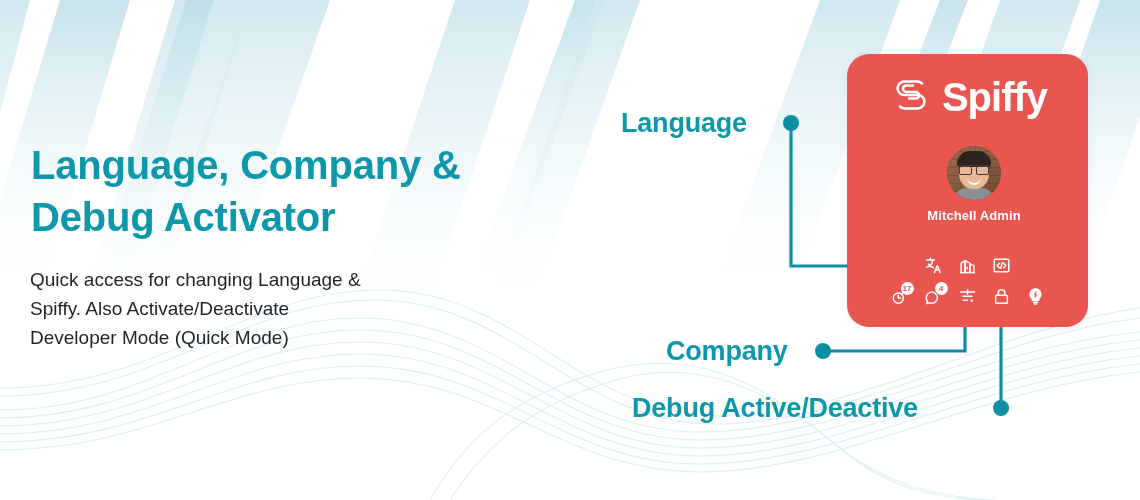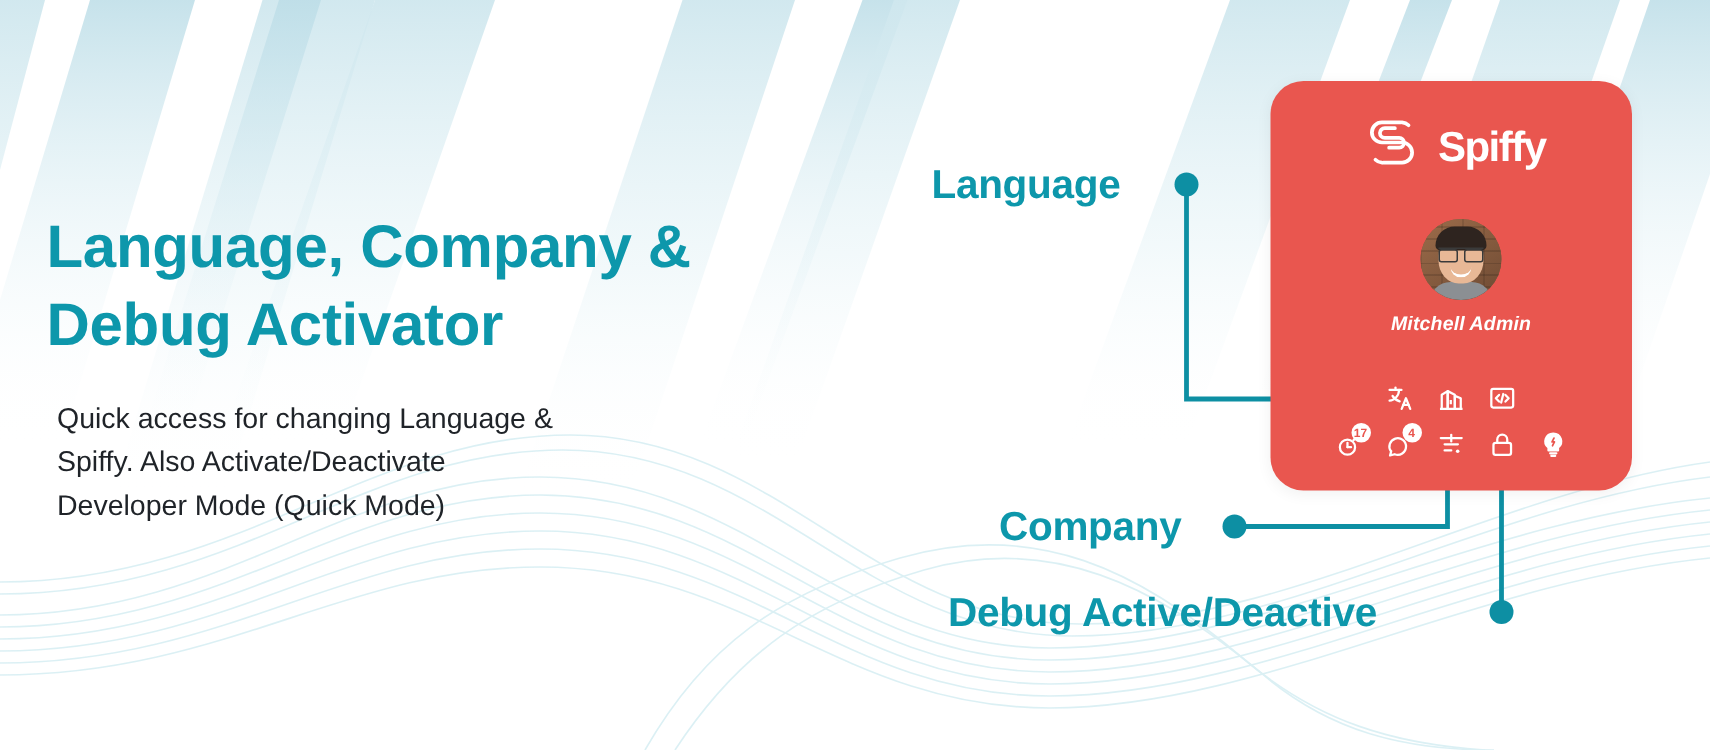--- a/index.html
+++ b/index.html
@@ -33,21 +33,21 @@
   .headline {
     margin: 1px;
     font-size: 40px;
     line-height: 52px;
     font-weight: bold;
     color: #0d97ab;
     letter-spacing: -0.2px;
   }
   .headline .l2 { display: block; }
   .subtext {
-    margin: 22px 0 0 8px;
+    margin: 22px 0 0 0;
     font-size: 19px;
     line-height: 29px;
     color: #1f2328;
   }
   .subtext span { display: block; }
 
   
   .callout {
     position: absolute;
     color: #0d97ab;
@@ -82,31 +82,30 @@
     position: absolute;
     left: 0; top: 18px;
     width: 241px;
     display: flex;
     align-items: center;
     justify-content: center;
     gap: 8px;
   }
   .brand-name {
     color: #ffffff;
-    font-size: 28px;
+    font-size: 40px;
     font-weight: bold;
     letter-spacing: -1px;
     line-height: 40px;
   }
   .user-block {
     position: absolute;
     left: 0; top: 92px;
     width: 254px;
     text-align: center;
-    font-style: italic;
   }
   .avatar {
     width: 54px; height: 54px;
     border-radius: 50%;
     margin: 0 auto;
     overflow: hidden;
     position: relative;
     background: #7a5a42;
   }
   .avatar .brick {

